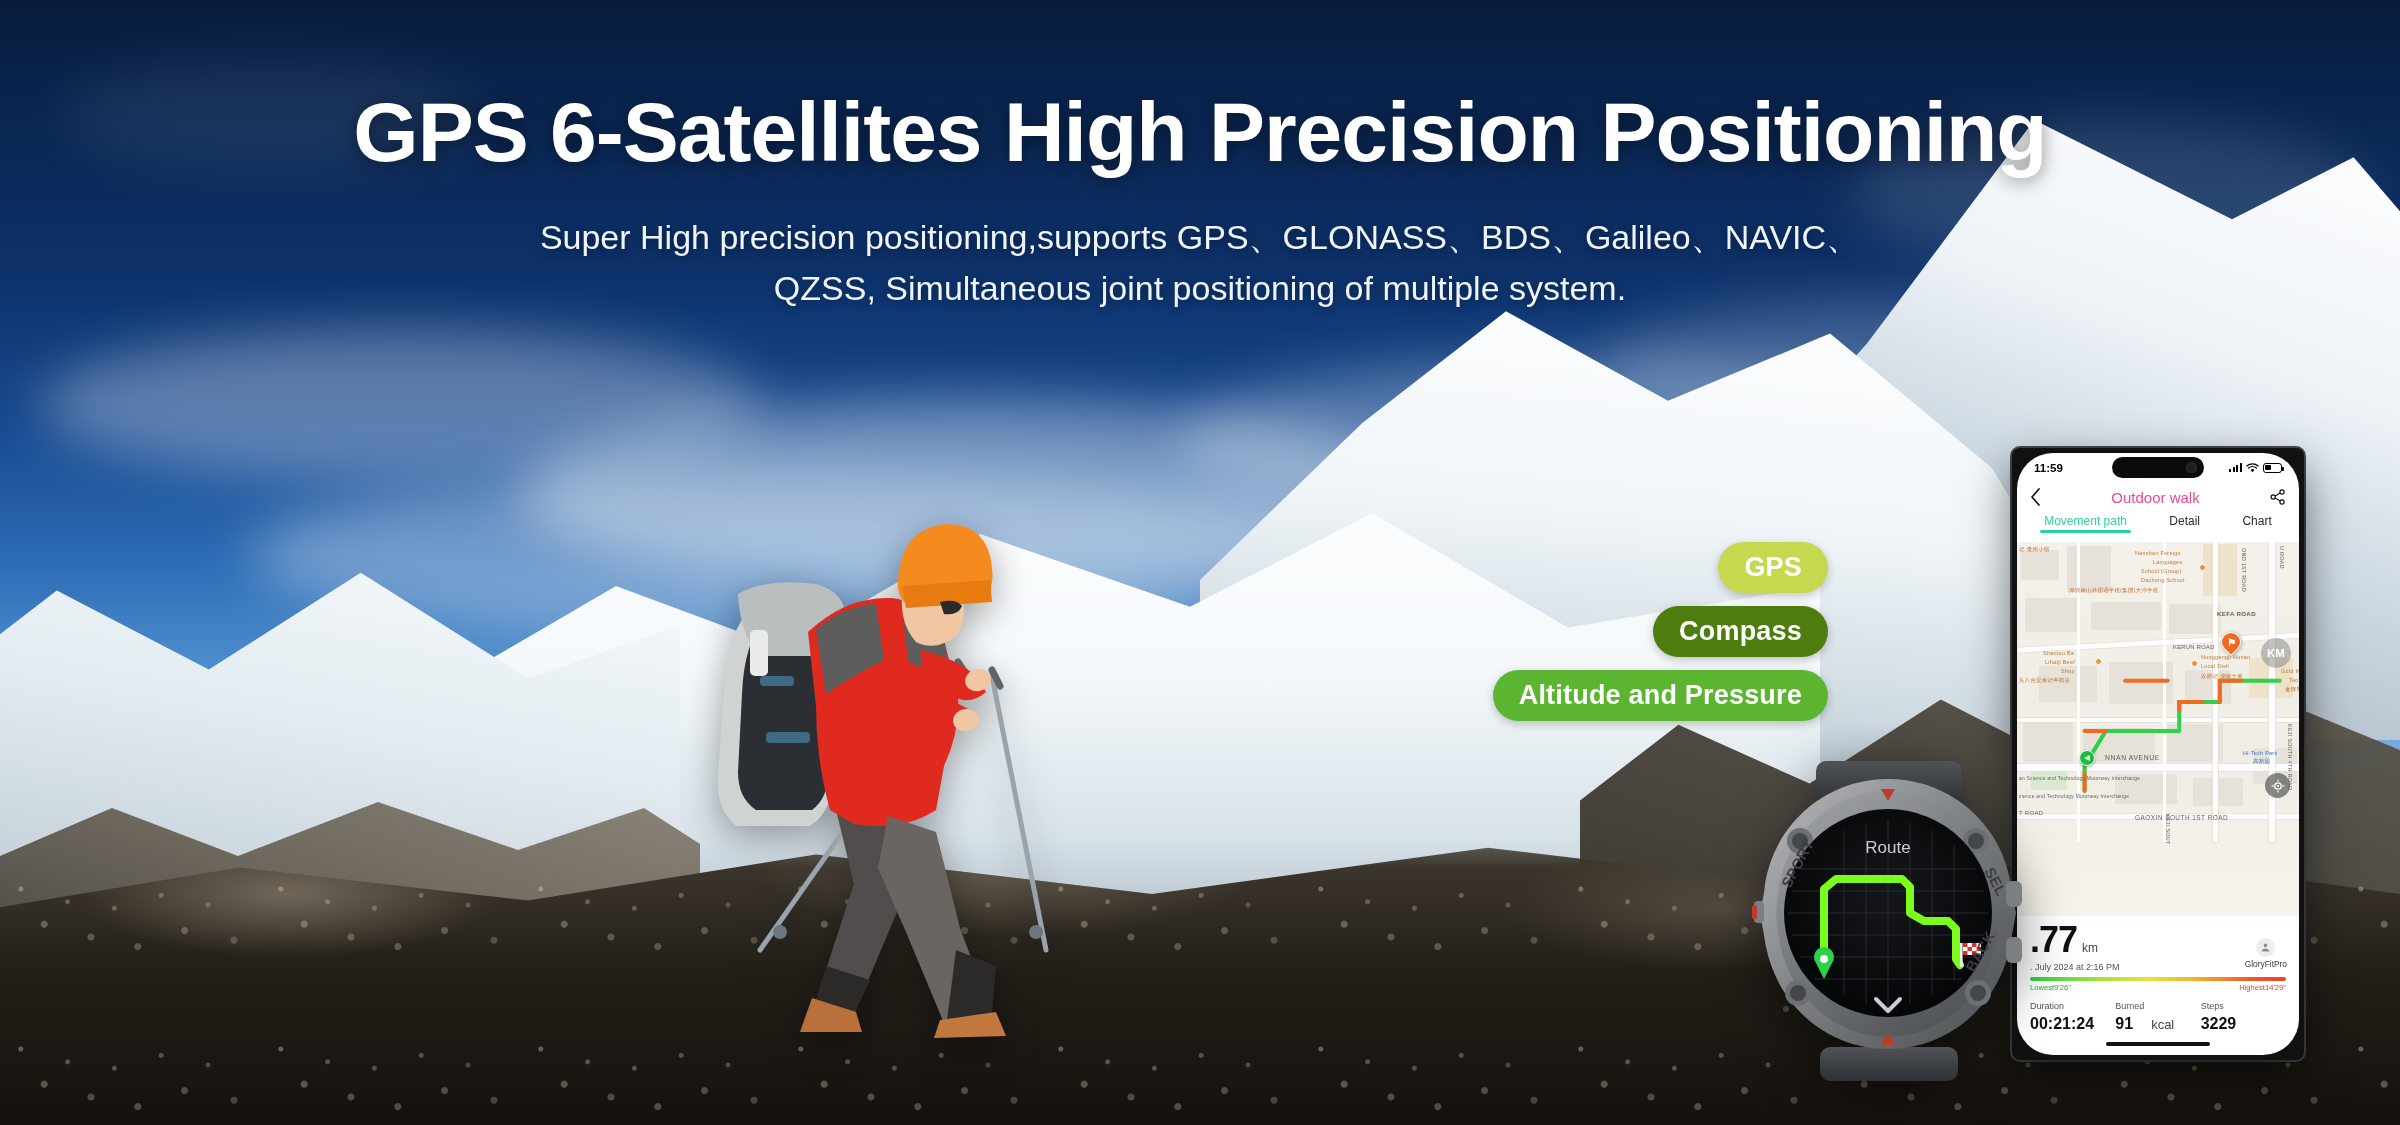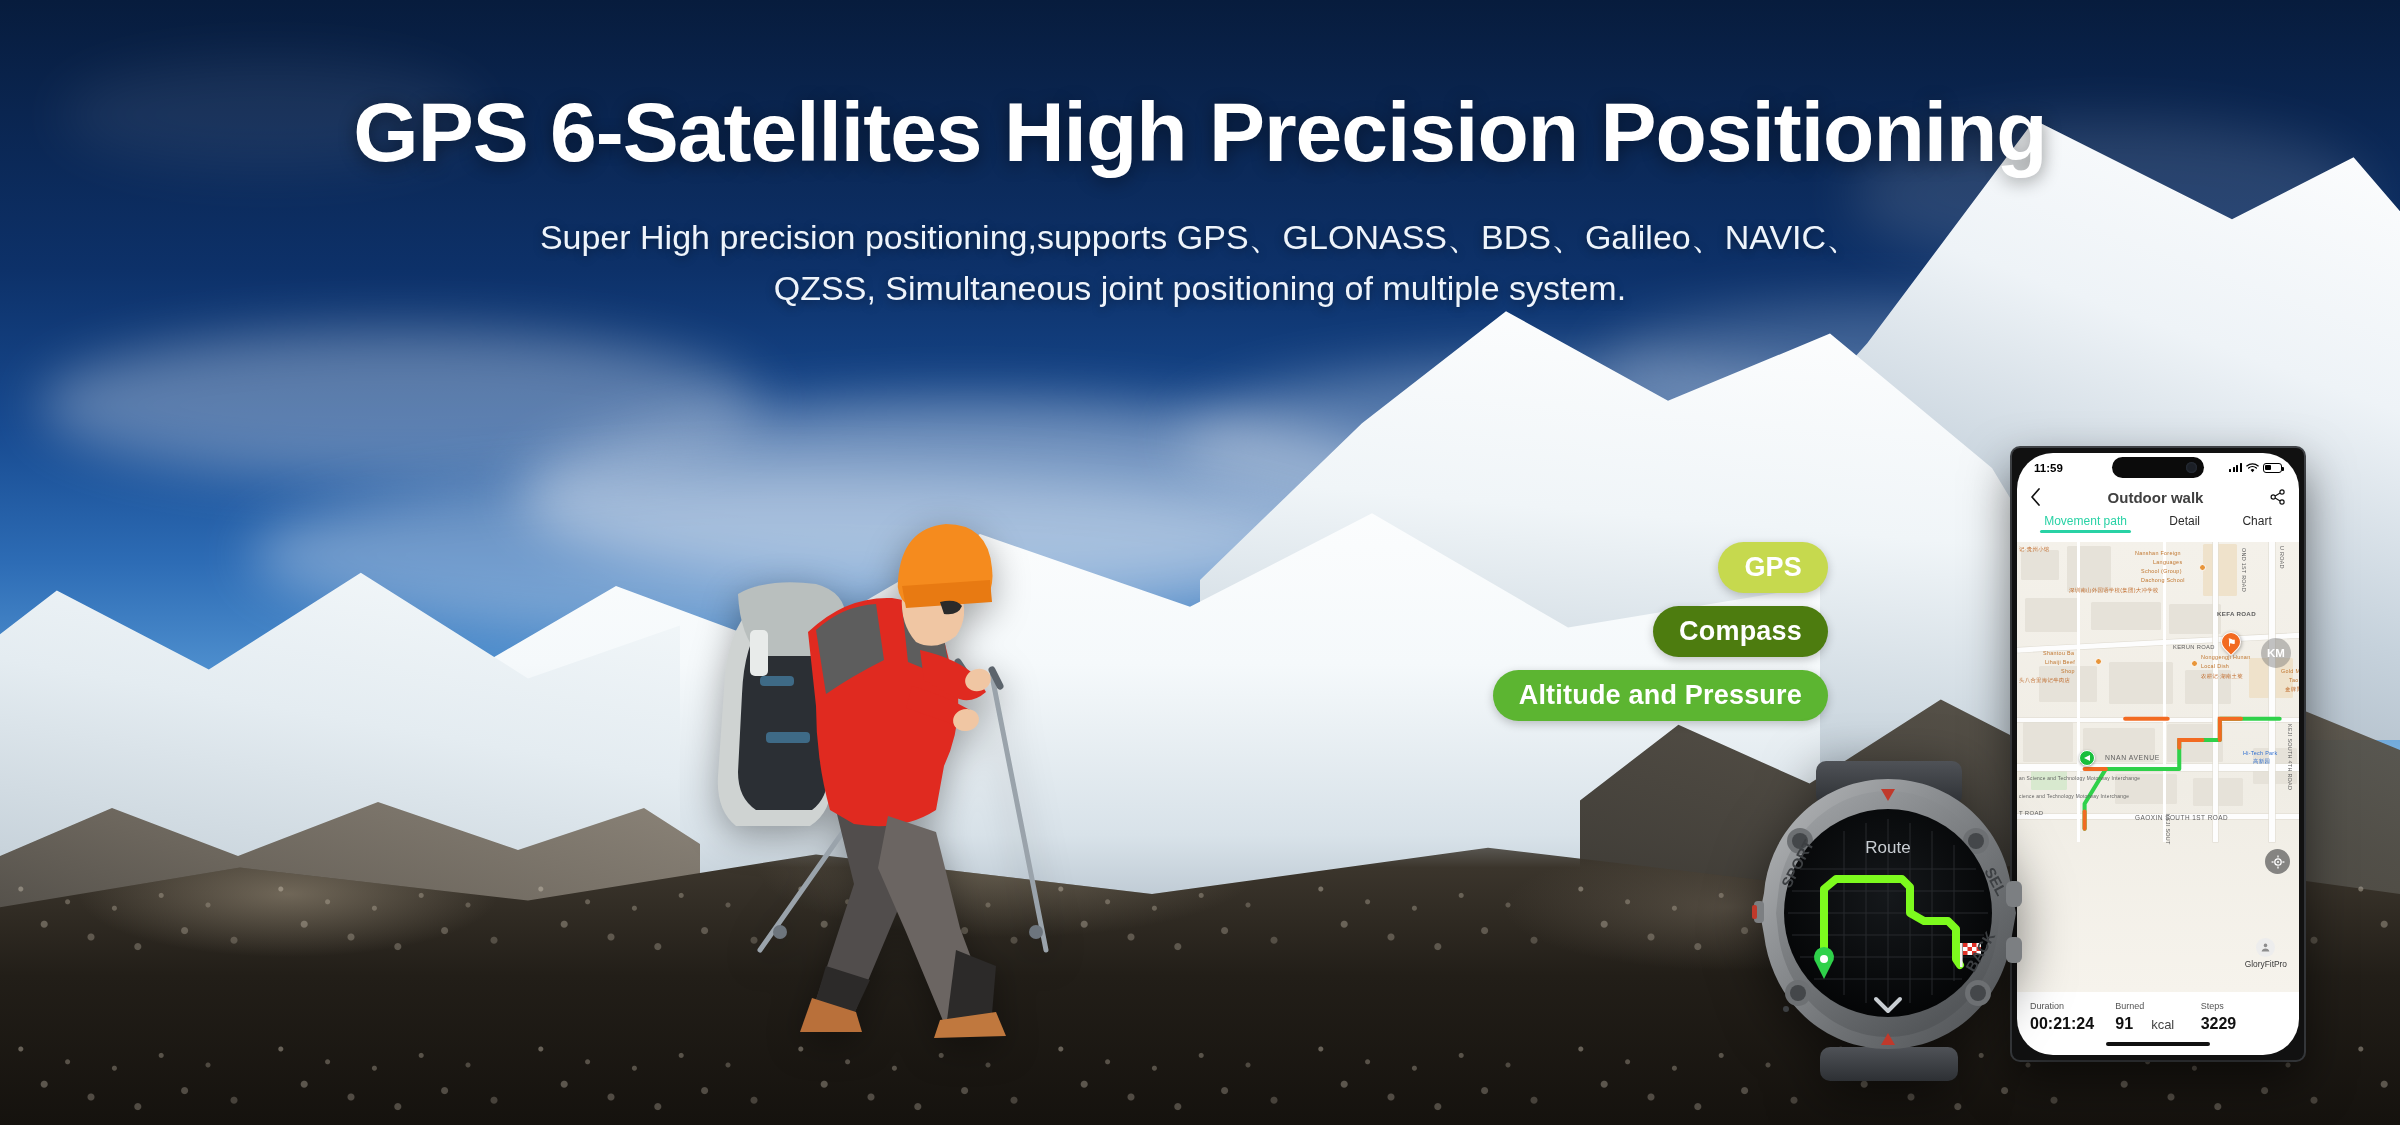--- a/index.html
+++ b/index.html
@@ -141,21 +141,21 @@
   .bars{ display:flex; align-items:flex-end; gap:1.4px; height:9px;}
   .bars i{ display:block; width:2.2px; background:#000; border-radius:.5px;}
   .bars i:nth-child(1){height:3px}.bars i:nth-child(2){height:5px}
   .bars i:nth-child(3){height:7px}.bars i:nth-child(4){height:9px}
   .battery{ width:19px; height:10px; border:1.3px solid #000; border-radius:3px; position:relative;}
   .battery::after{content:"";position:absolute;right:-3.2px;top:3px;width:1.8px;height:4px;background:#000;border-radius:0 1px 1px 0;}
   .battery i{position:absolute;left:1.4px;top:1.4px;bottom:1.4px;width:6px;background:#000;border-radius:1px;}
 
   .navbar{ height:34px; flex:none; display:flex; align-items:center; justify-content:space-between;
            padding:0 13px; }
-  .navtitle{ font-size:15px; font-weight:700; color:#404040; }
+  .navtitle{ font-size:15px; font-weight:400; color:#ec4899; }
   .tabs{ height:28px; flex:none; display:flex; align-items:flex-start; justify-content:space-around;
          padding:0 6px; position:relative; }
   .tab{ font-size:12px; color:#2b2b2b; position:relative; padding-bottom:5px;}
   .tab.active{ color:#29d2a5; }
   .tab.active::after{
     content:""; position:absolute; left:-4px; right:-4px; bottom:0; height:2.6px;
     background:#29d2a5; border-radius:2px;
   }
 
   
@@ -433,20 +433,32 @@
           <circle cx="7" cy="7" r="3.2" stroke="#fff" stroke-width="1.3" fill="none"></circle>
           <circle cx="7" cy="7" r="1" fill="#fff"></circle>
           <line x1="7" y1="0.6" x2="7" y2="2.6" stroke="#fff" stroke-width="1.3"></line>
           <line x1="7" y1="11.4" x2="7" y2="13.4" stroke="#fff" stroke-width="1.3"></line>
           <line x1="0.6" y1="7" x2="2.6" y2="7" stroke="#fff" stroke-width="1.3"></line>
           <line x1="11.4" y1="7" x2="13.4" y2="7" stroke="#fff" stroke-width="1.3"></line>
         </svg>
       </div>
     </div>
 
+    <div class="summary">
+      <div class="dist">
+        <span class="val">.77</span>
+        <span class="unit">km</span>
+      </div>
+      <div class="when">. July 2024 at 2:16 PM</div>
+      <div class="gradbar"></div>
+      <div class="gradlabels">
+        <span class="lo">Lowest9'26"</span>
+        <span class="hi">Highest14'29"</span>
+      </div>
+    </div>
 
     <div class="brand">
       <div class="logo">
         <svg width="11" height="11" viewBox="0 0 11 11">
           <circle cx="5.5" cy="3.4" r="1.8" fill="#8d8d8d"></circle>
           <path d="M1.6 9.6 A4 4 0 0 1 9.4 9.6 Z" fill="#8d8d8d"></path>
         </svg>
       </div>
       <div class="name">GloryFitPro</div>
     </div>

